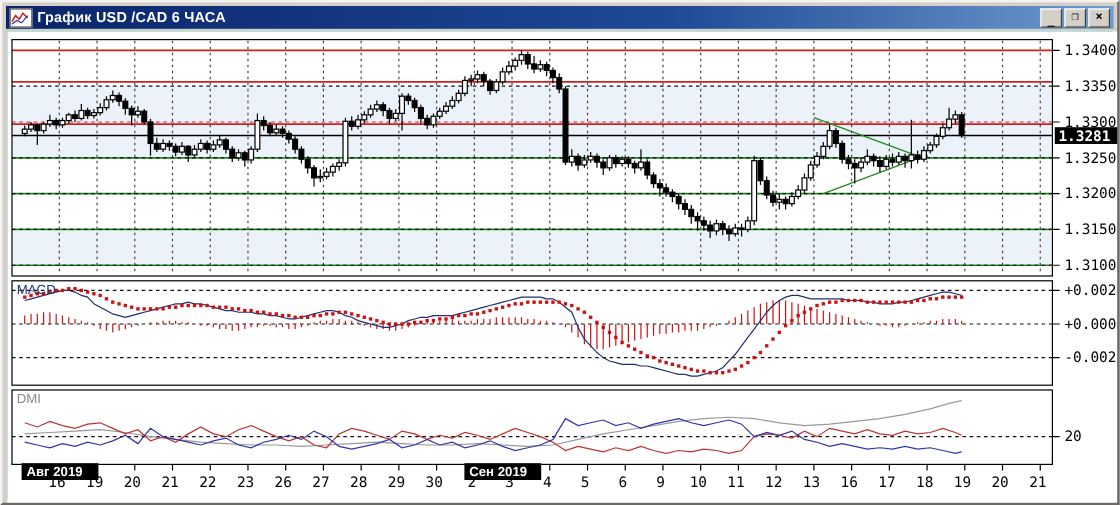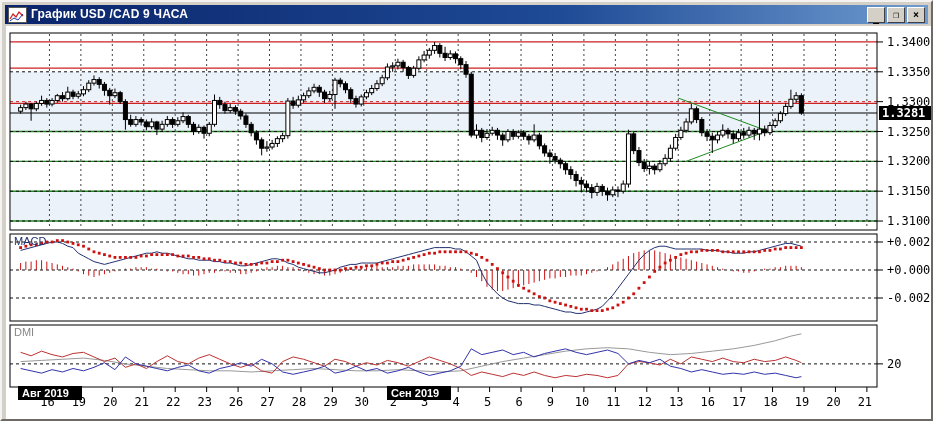--- a/index.html
+++ b/index.html
@@ -26,21 +26,21 @@
 <body>
 
 <div class="window">
   <div class="titlebar">
     <div class="app-icon">
       <svg width="15" height="12" viewBox="0 0 15 12">
         <polyline points="1,9 4,4 7,7 10,2 14,6" fill="none" stroke="#cc2222" stroke-width="1.3"></polyline>
         <polyline points="1,11 5,8 9,10 14,4" fill="none" stroke="#2233aa" stroke-width="1"></polyline>
       </svg>
     </div>
-    <span class="title">График USD /CAD  9 ЧАСА</span>
+    <span class="title">График USD /CAD  6 ЧАСА</span>
     <div class="winbtns">
       <div class="winbtn min">
           <span>_</span>
         </div>
       <div class="winbtn">
           <span>❐</span>
         </div>
       <div class="winbtn">
           <span>×</span>
         </div>

